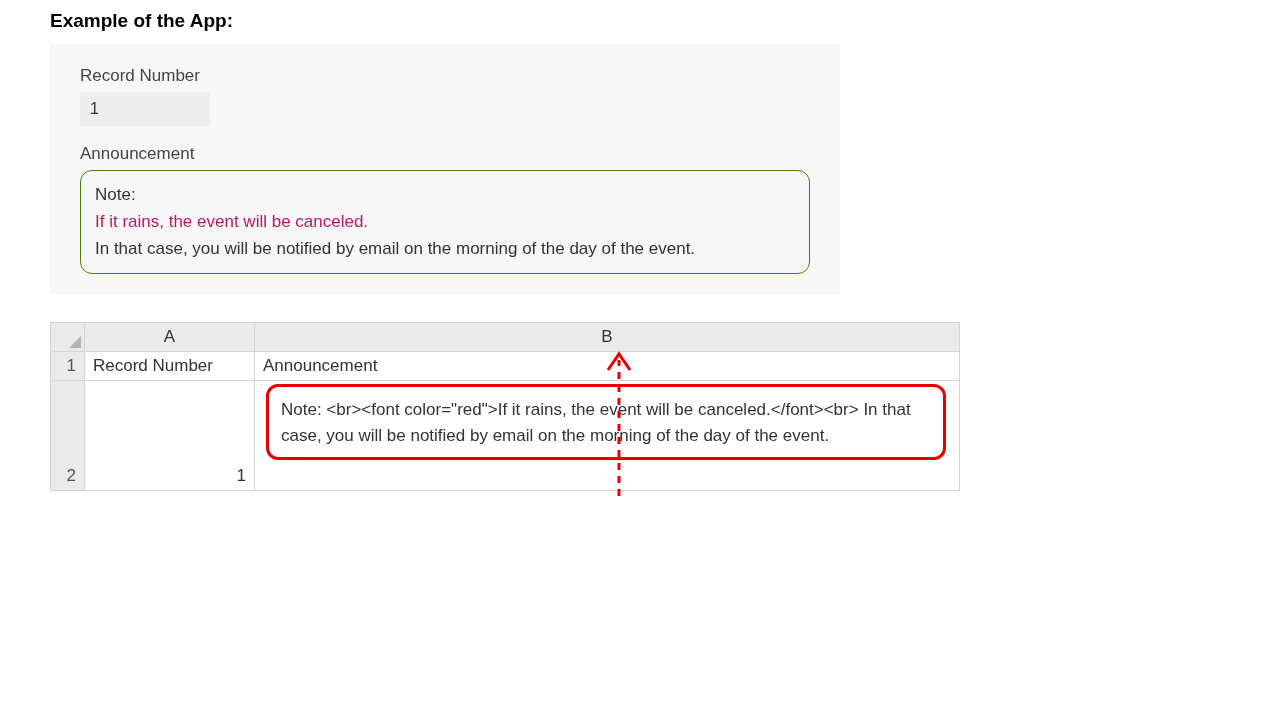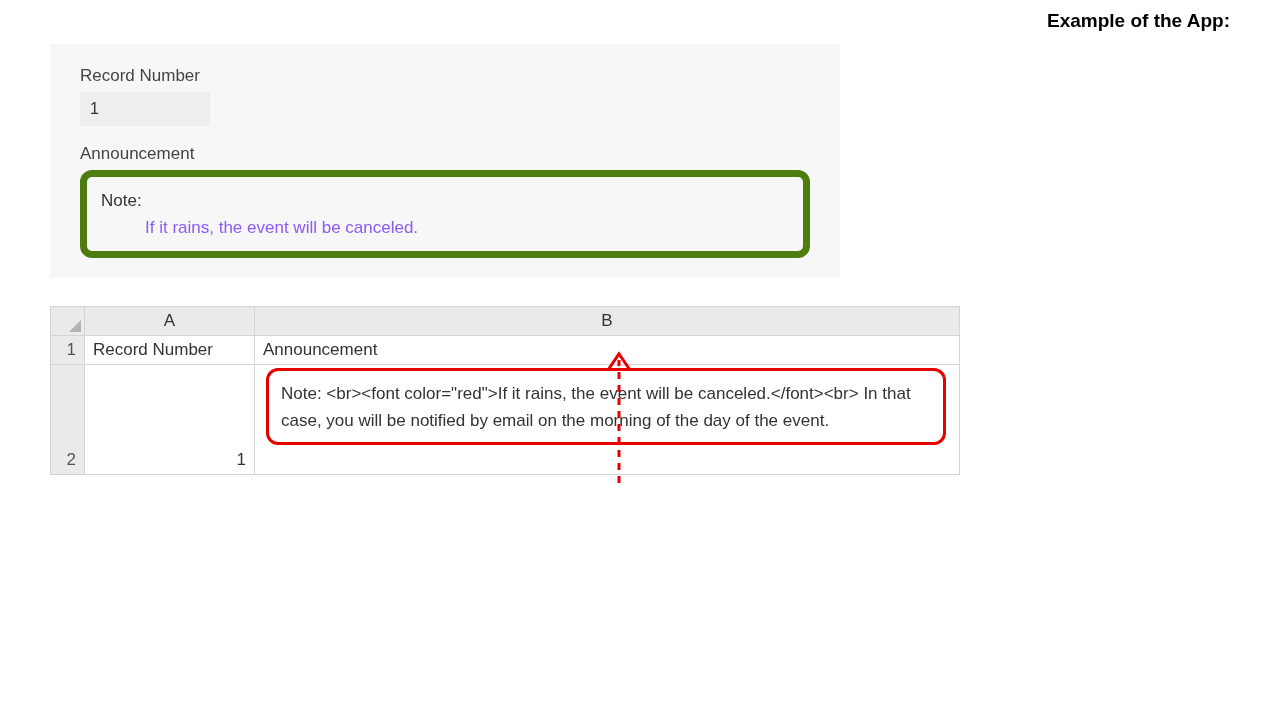--- a/index.html
+++ b/index.html
@@ -9,21 +9,20 @@
       color: #333;
       background: #fff;
       padding: 10px 50px;
       width: 1280px;
     }
     .heading {
       font-weight: 700;
       font-size: 19px;
       color: #000;
       margin: 0 0 12px 0;
-      text-align: right;
     }
     .app-panel {
       background: #f7f7f7;
       width: 790px;
       padding: 22px 30px 20px 30px;
       position: relative;
     }
     .field-label {
       font-size: 17px;
       color: #444;
@@ -38,29 +37,29 @@
       width: 130px;
       display: block;
     }
     .ann-label {
       font-size: 17px;
       color: #444;
       margin-top: 18px;
       margin-bottom: 6px;
     }
     .callout-app {
-      border: 7px solid #4d7c0f;
+      border: 1px solid #4d7c0f;
       border-radius: 12px;
       padding: 10px 14px;
       background: #f7f7f7;
       line-height: 1.6;
       font-size: 17px;
       color: #333;
     }
-    .callout-app .red-line { color: #8b5cf6; margin-left: 44px; }
+    .callout-app .red-line { color: #be185d; }
     .spacer { height: 22px; }
 
     
     .excel-wrap { width: 910px; position: relative; }
     table.excel {
       border-collapse: collapse;
       width: 100%;
       font-size: 17px;
     }
     table.excel th, table.excel td {
@@ -130,20 +129,21 @@
 
   <div class="heading">Example of the App:</div>
 
   <div class="app-panel">
     <div class="field-label">Record Number</div>
     <input class="readonly-input" readonly="" value="1" style="">
     <div class="ann-label">Announcement</div>
     <div class="callout-app">
       <div>Note:</div>
       <div class="red-line">If it rains, the event will be canceled.</div>
+      <div>In that case, you will be notified by email on the morning of the day of the event.</div>
     </div>
   </div>
 
   <div class="spacer"></div>
 
 
   <div class="excel-wrap" style="margin-top:6px;">
     <table class="excel">
       <tbody>
           <tr>

